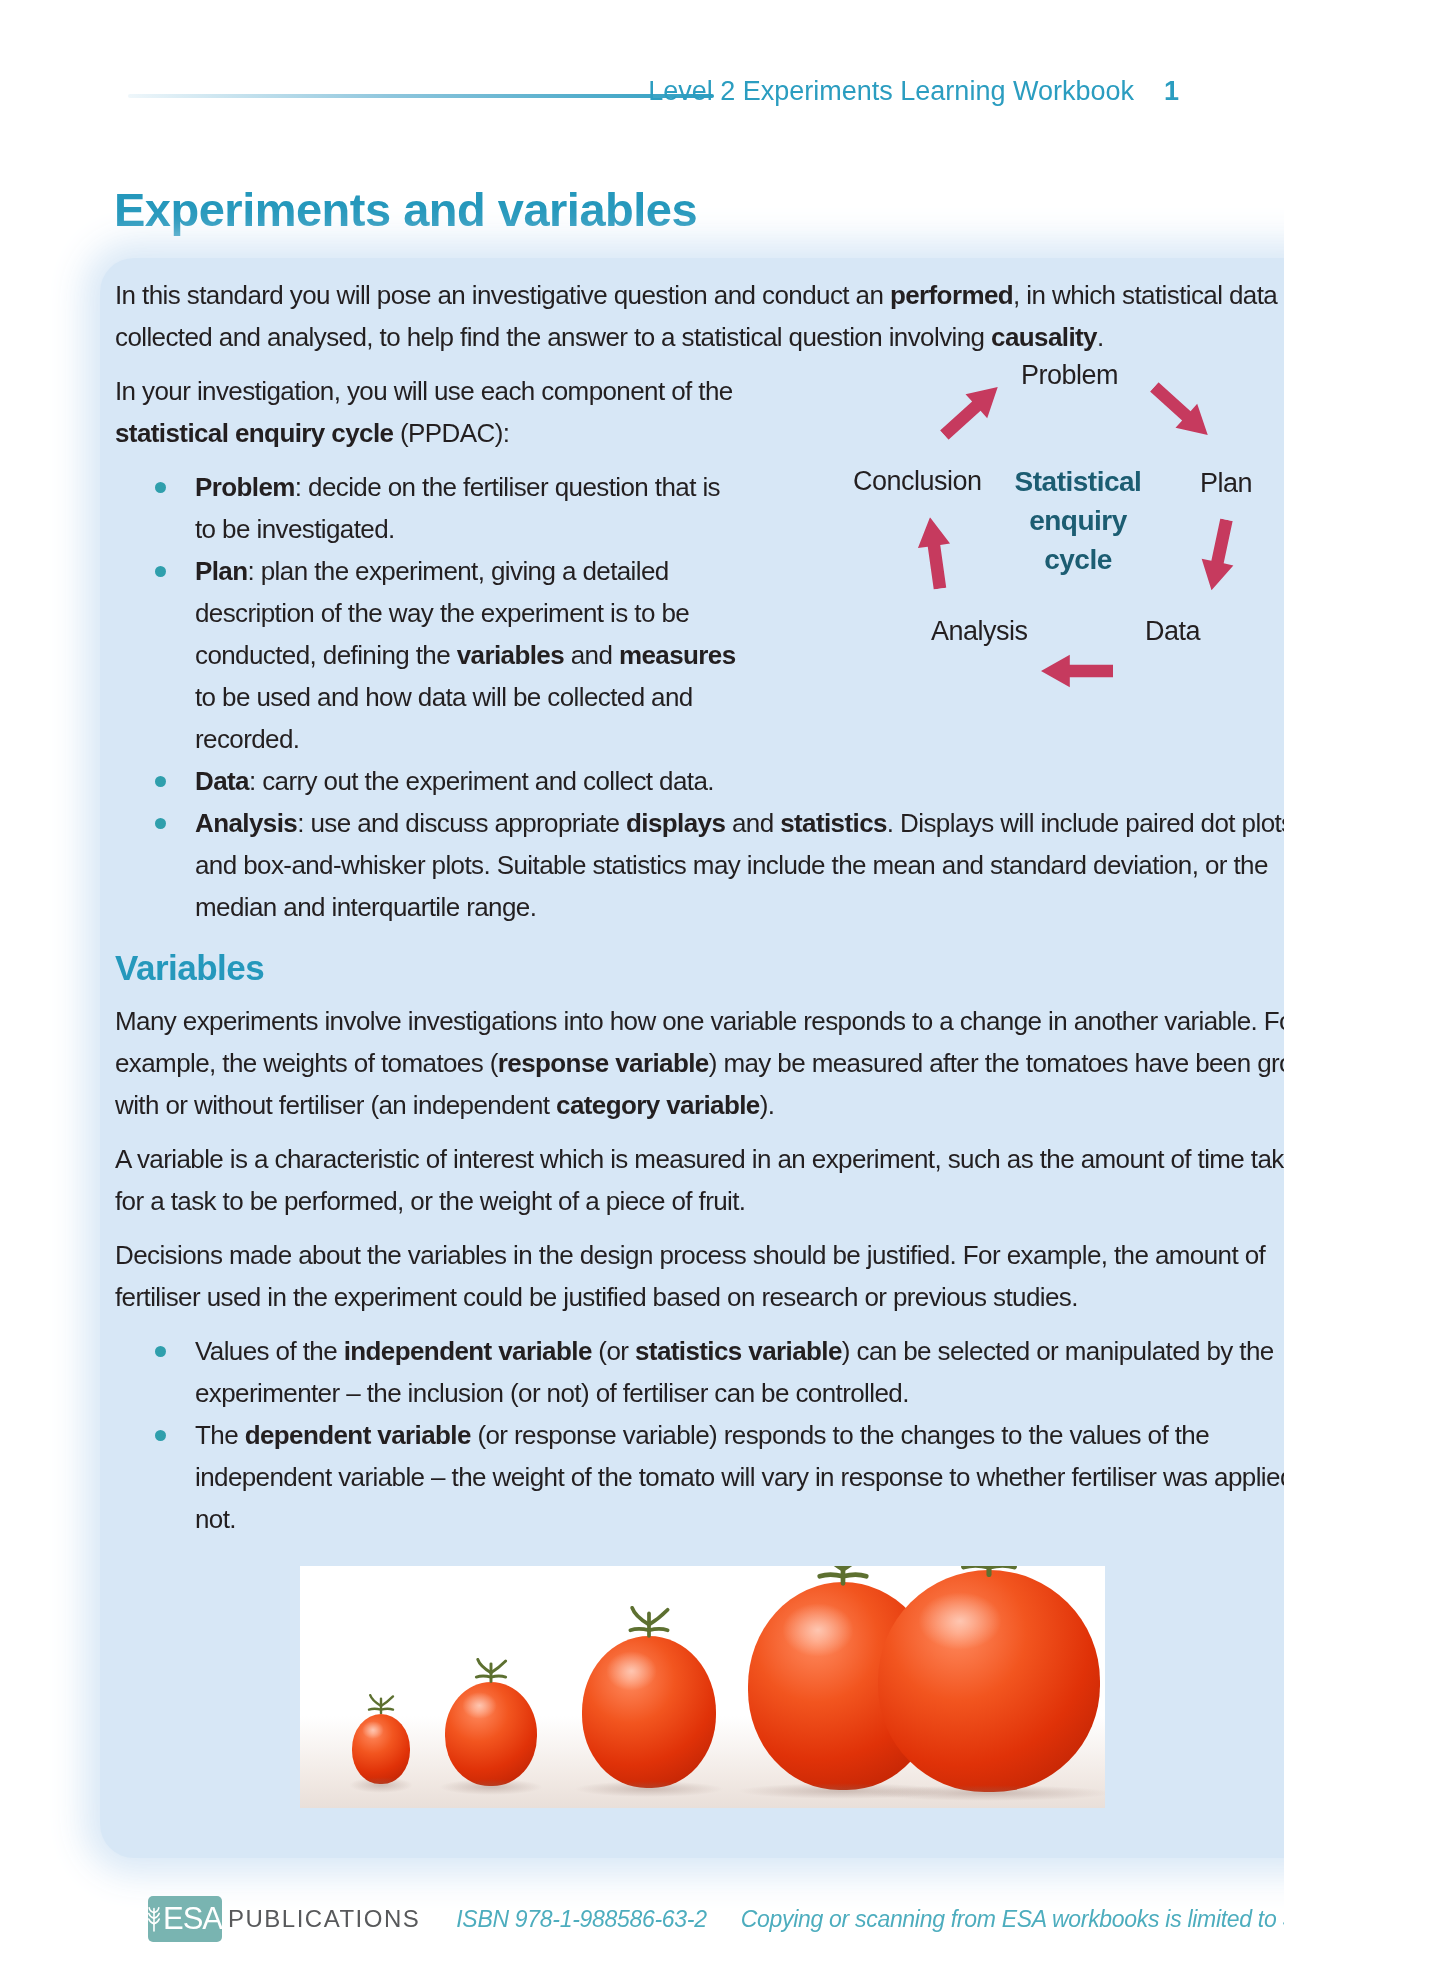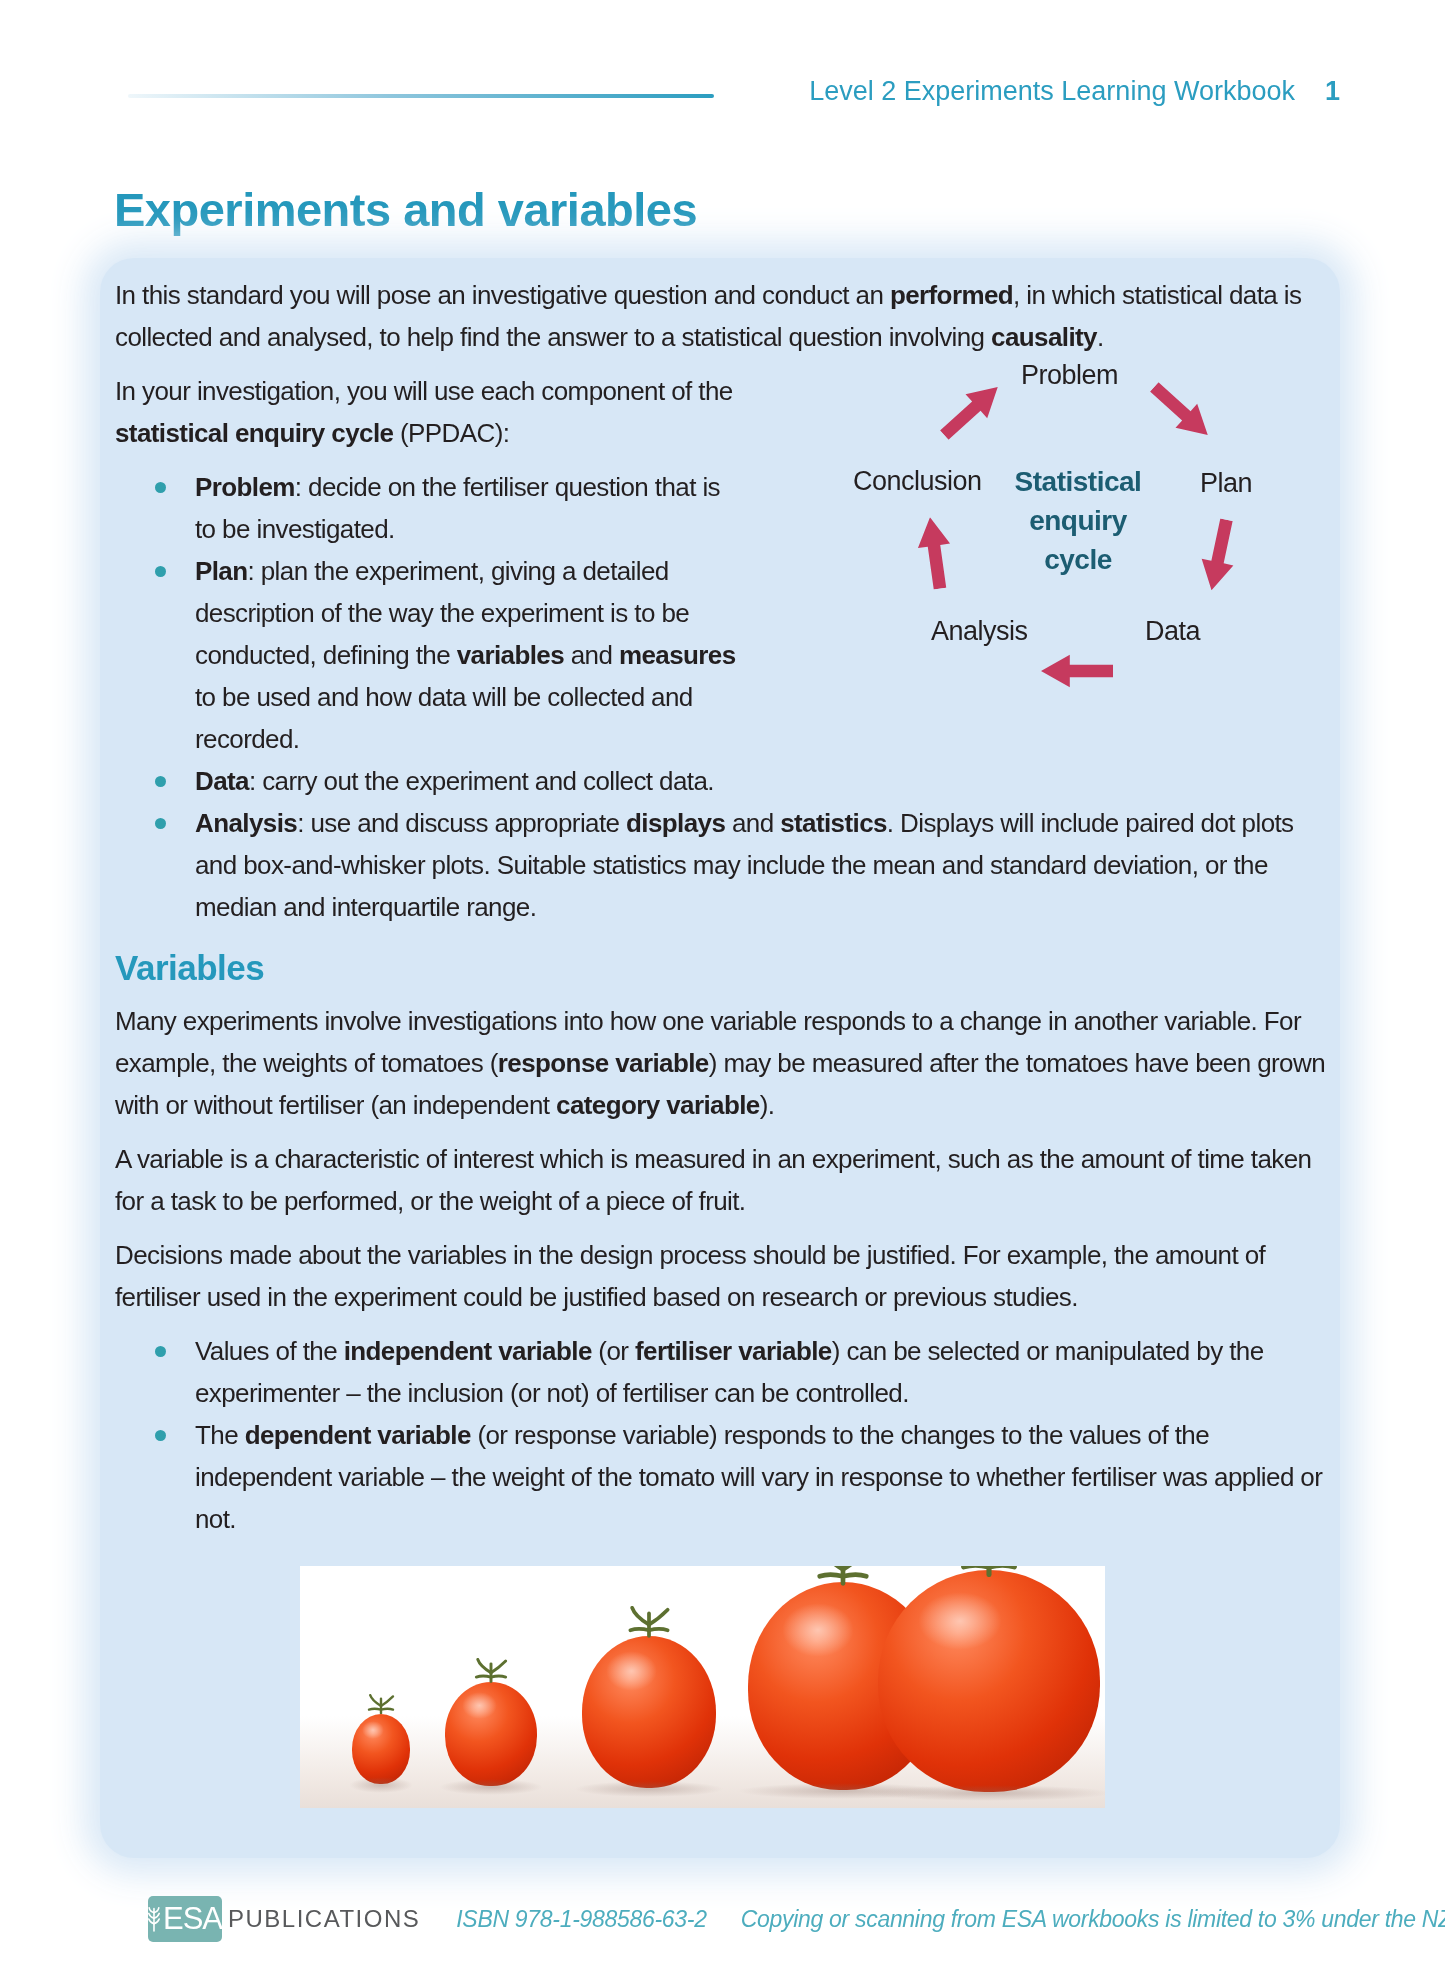--- a/index.html
+++ b/index.html
@@ -1,18 +1,18 @@
 <!DOCTYPE html>
 <html><head>
 <meta charset="utf-8">
 <style>
   html,body{margin:0;padding:0;background:#ffffff;}
   .page{
     position:relative;
-    width:1445px;height:1977px;
+    width:1284px;height:1977px;
     background:#ffffff;
     font-family:"Liberation Sans", sans-serif;
     color:#231f20;
     overflow:hidden;
   }
   
   .hdr-line{
     position:absolute;left:128px;top:94px;width:586px;height:4px;
     background:linear-gradient(to right, rgba(190,222,238,0.25), #8ec6dd 45%, #2b9dc0);
     border-radius:2px;
@@ -182,21 +182,21 @@
       </ul>
     </div>
 
     <div class="subhead">Variables</div>
 
     <p><span>Many experiments involve investigations into how one variable responds to a change in another variable. For example, the weights of tomatoes (</span><b>response variable</b><span>) may be measured after the tomatoes have been grown with or without fertiliser (an independent </span><b>category variable</b><span>).</span></p>
     <p><span>A variable is a characteristic of interest which is measured in an experiment, such as the amount of time taken for a task to be performed, or the weight of a piece of fruit.</span></p>
     <p><span>Decisions made about the variables in the design process should be justified.  For example, the amount of fertiliser used in the experiment could be justified based on research or previous studies.</span></p>
 
     <ul class="bullets">
-      <li><span>Values of the </span><b>independent variable</b><span> (or </span><b>fertiliser variable</b><span>) can be selected or manipulated by the experimenter – the inclusion (or not) of fertiliser can be controlled.</span></li>
+      <li><span>Values of the </span><b>independent variable</b><span> (or </span><b>statistics variable</b><span>) can be selected or manipulated by the experimenter – the inclusion (or not) of fertiliser can be controlled.</span></li>
       <li><span>The </span><b>dependent variable</b><span> (or response variable) responds to the changes to the values of the independent variable – the weight of the tomato will vary in response to whether fertiliser was applied or not.</span></li>
     </ul>
 
     <div class="photo">
       <div class="tomato t1">
         <svg class="stem" viewBox="0 0 60 34">
             <g stroke="#5d7030" stroke-width="4" fill="none" stroke-linecap="round">
               <path d="M30,32 L30,8"></path>
               <path d="M30,20 C20,14 14,8 12,2"></path>
               <path d="M30,20 C40,14 46,8 50,4"></path>

